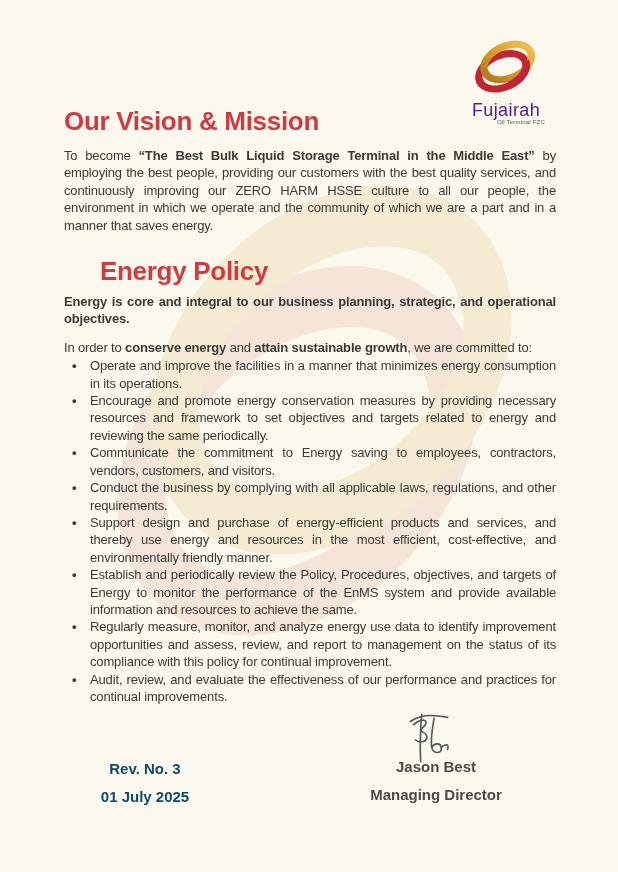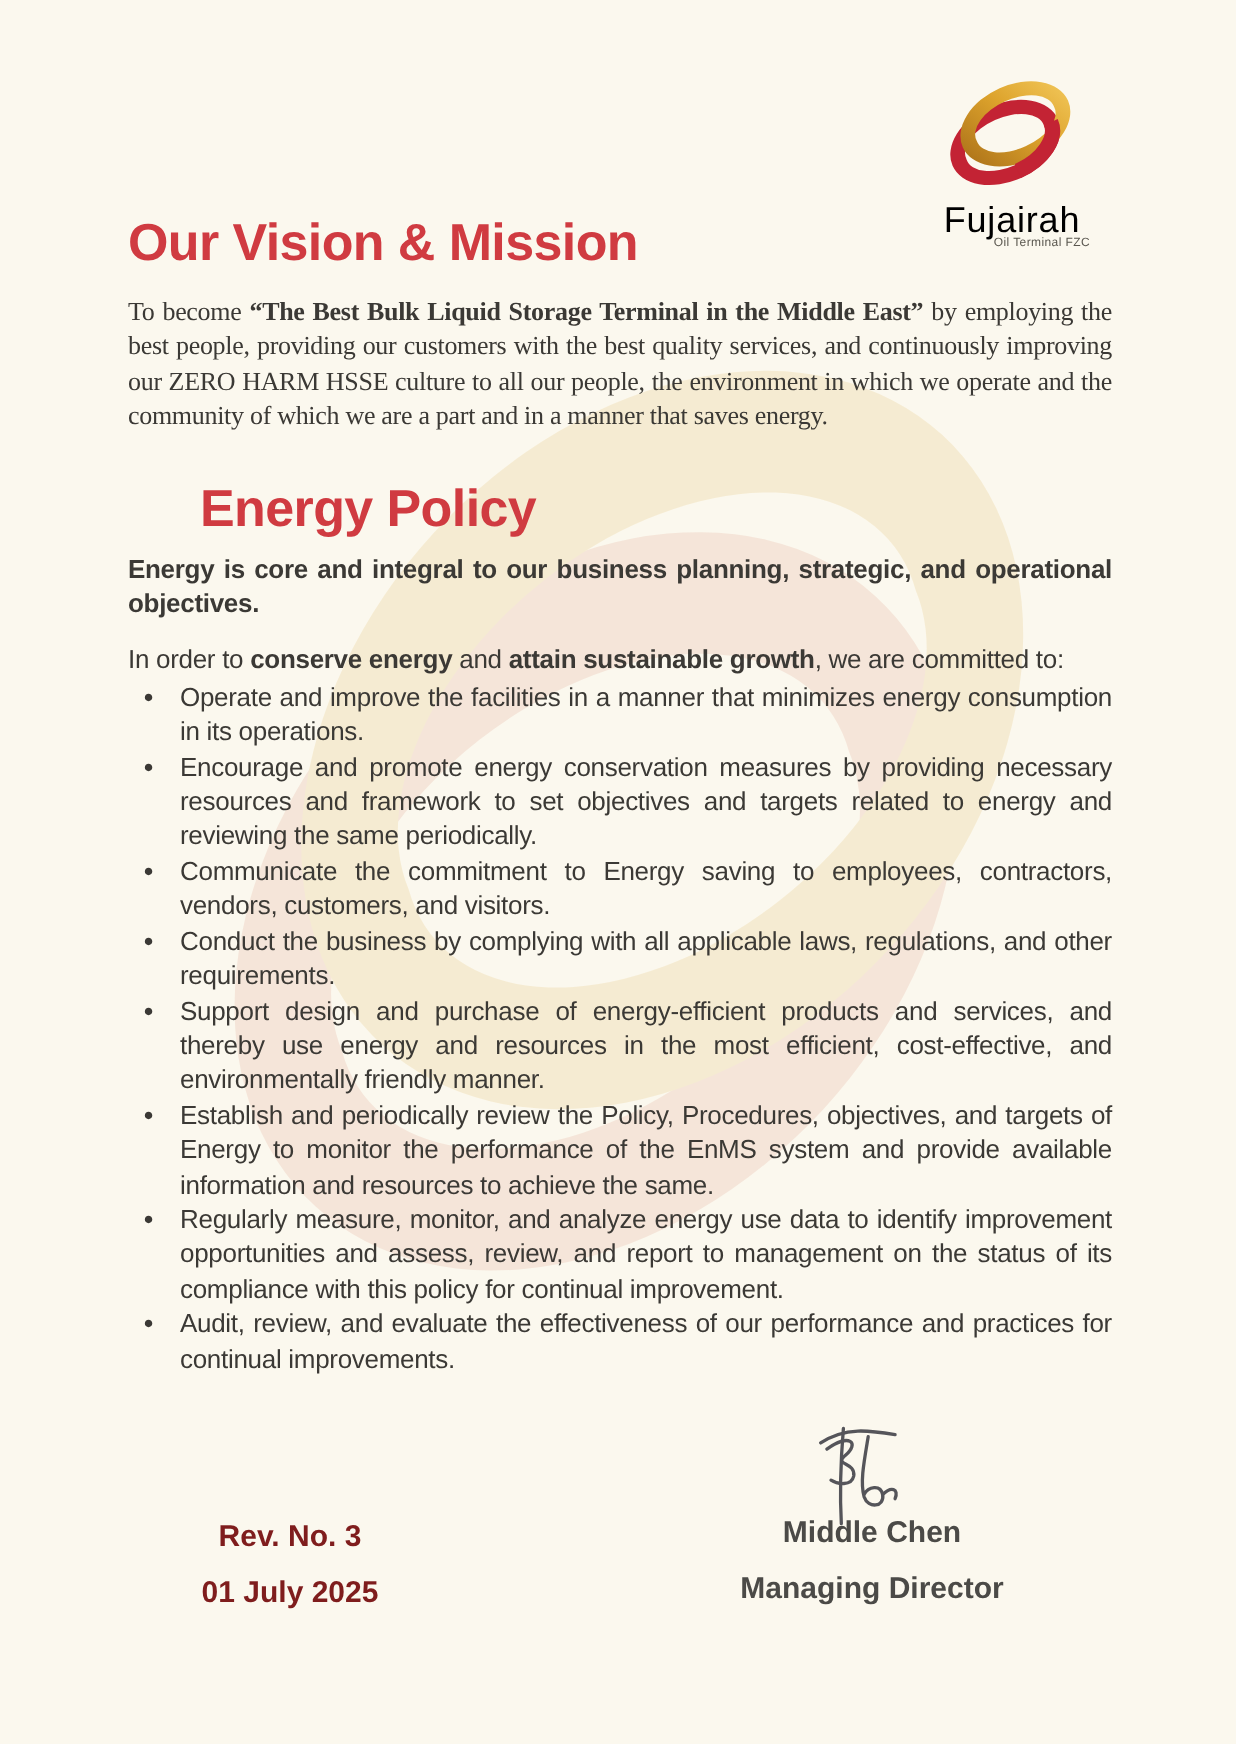--- a/index.html
+++ b/index.html
@@ -16,58 +16,58 @@
     position:absolute;left:42px;top:128px;width:556px;height:572px;
     opacity:0.17;z-index:0;pointer-events:none;
   }
   
   .logo-block{
     position:absolute;top:34px;left:446px;width:120px;
     text-align:center;z-index:2;
   }
   .logo-swirl{width:92px;height:66px;display:block;margin:0 auto;}
   .logo-name{
-    font-size:18px;color:#000000;letter-spacing:.4px;line-height:18px;margin-top:1px;
+    font-size:18px;color:#4c1d95;letter-spacing:.4px;line-height:18px;margin-top:1px;
   }
   .logo-sub{
     font-size:6px;color:#5a574f;letter-spacing:.2px;text-align:right;
     width:78px;margin:0 auto;line-height:7px;
   }
   
   .content{
     position:absolute;left:64px;top:106px;width:492px;z-index:1;
   }
   .red-heading{
     margin:0;font-size:26px;line-height:30px;font-weight:700;
     color:#d03b41;letter-spacing:-0.3px;
   }
   .h2gap{margin-top:22px;margin-left:36px;}
   .body-text{
     font-size:13px;line-height:17.4px;letter-spacing:-0.15px;
     text-align:justify;margin:0;
   }
   .body-text b{font-weight:700;}
-  .vision-para{margin-top:11px;font-family:Liberation Serif, serif;}
+  .vision-para{margin-top:11px;}
   .intro-para{margin-top:7px;font-weight:700;}
   .commit-para{margin-top:11px;}
   .bullet-list{
     margin:1px 0 0 0;padding:0 0 0 26px;list-style:none;
   }
   .bullet-list li{
     position:relative;font-size:13px;line-height:17.4px;letter-spacing:-0.15px;
     text-align:justify;margin:0;
   }
   .bullet-list li::before{
     content:"\2022";position:absolute;left:-18px;top:0;
     font-size:13px;font-weight:700;color:#3b3935;
   }
   
   .footer-left{
     position:absolute;top:755px;left:70px;width:150px;z-index:1;
-    text-align:center;font-weight:700;font-size:15px;line-height:28px;color:#7f1d1d;
+    text-align:center;font-weight:700;font-size:15px;line-height:28px;color:#0c4a6e;
   }
   .footer-right{
     position:absolute;top:753px;left:352px;width:168px;z-index:1;
     text-align:center;font-weight:700;font-size:15px;line-height:28px;color:#4b4a47;
   }
   .signature{
     position:absolute;top:-46px;left:48px;width:62px;height:62px;z-index:3;
   }
 </style>
 </head>
@@ -129,17 +129,17 @@
   <div class="footer-right">
     <svg class="signature" viewBox="0 0 60 58" aria-hidden="true">
       <g fill="none" stroke="#55555a" stroke-width="1.6" stroke-linecap="round">
         <path d="M21,6 C20,18 19,34 20,52"></path>
         <path d="M10,13 C22,5 34,7 46,9"></path>
         <path d="M13,16 C24,8 29,13 22,19 C16,24 27,22 26,29 C25,34 18,33 15,31"></path>
         <path d="M33,10 C31,22 29,32 31,39 C33,45 41,44 40,38 C39,33 33,34 31,38"></path>
         <path d="M40,38 C44,34 48,35 46,40"></path>
       </g>
     </svg>
-    <div>Middle Chen</div>
+    <div>Jason Best</div>
     <div>Managing Director</div>
   </div>
 
 </div>
 
 </body></html>

